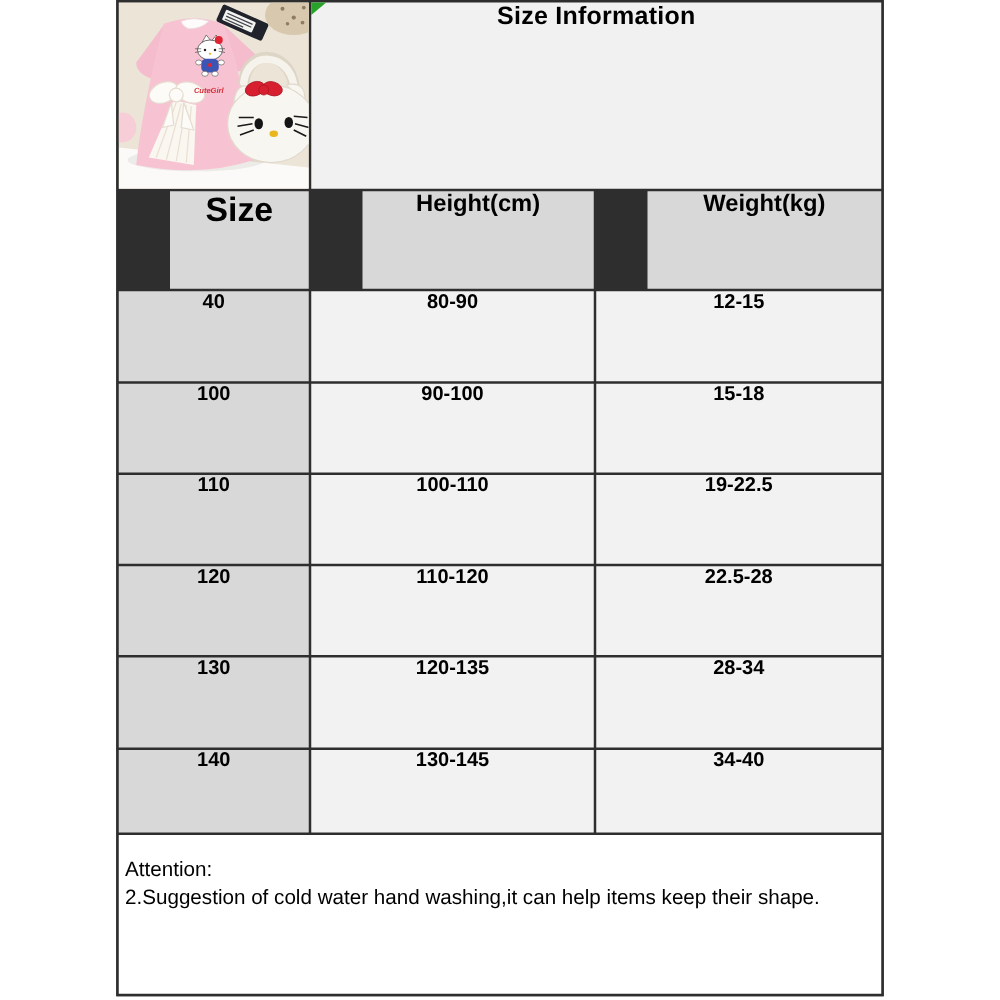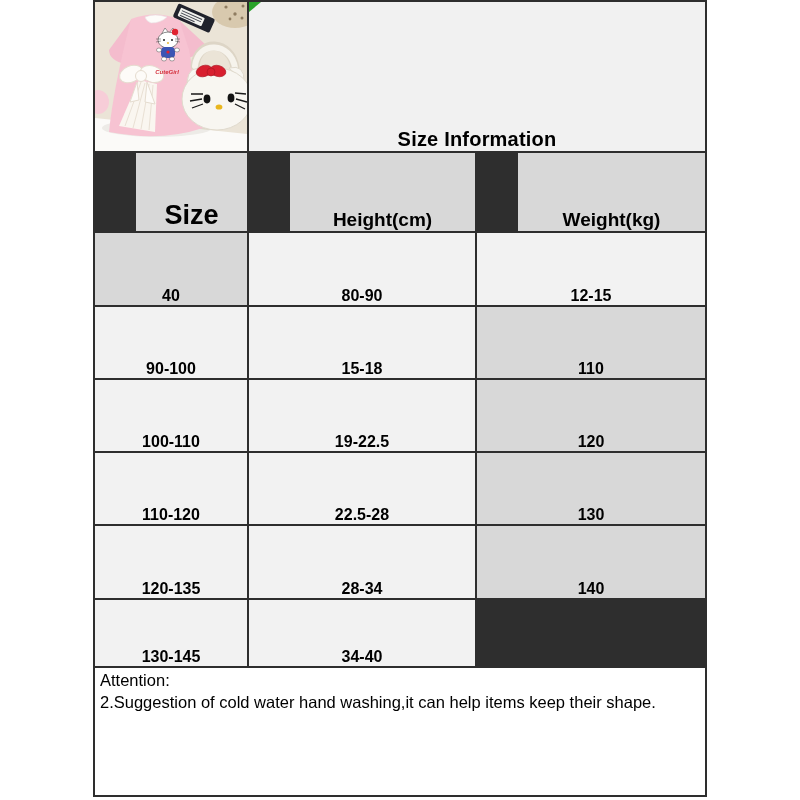--- a/index.html
+++ b/index.html
@@ -10,21 +10,21 @@
   .size-card {
     position:absolute; left:93px; top:0;
     width:614px;
     display:grid;
     grid-template-columns:152px 226px 1fr;
     grid-template-rows:149px 78px 72px 71px 71px 71px 72px 66px 127px;
     gap:2px;
     background:var(--border-color,#2e2e2e);
     border:2px solid var(--border-color,#2e2e2e);
   }
-  .cell { display:flex; align-items:flex-end; justify-content:center; text-align:center; }
+  .cell { display:flex; align-items:flex-start; justify-content:center; text-align:center; }
 
   .photo-cell { background:#ebe4d7; overflow:hidden; position:relative; }
   .photo-cell svg { display:block; width:100%; height:100%; }
 
   .banner-cell { grid-column:2 / 4; background:var(--banner-bg,#f1f1f1); position:relative; }
   .banner-title { font-size:20px; font-weight:bold; letter-spacing:0.2px; }
   .corner-marker {
     position:absolute; left:0; top:0; width:0; height:0;
     border-top:10px solid var(--marker-green,#28a228);
     border-right:12px solid transparent;
@@ -32,21 +32,21 @@
 
   .head-cell { background:var(--header-bg,#d8d8d8); font-weight:bold;margin-left:41px; }
   .head-size { font-size:27px; }
   .head-col  { font-size:19px; }
 
   .rowhead-cell { background:var(--header-bg,#d8d8d8); font-weight:bold; font-size:16px; }
   .data-cell   { background:var(--cell-bg,#f2f2f2); font-weight:bold; font-size:16px; }
 
   .attention-cell {
     grid-column:1 / 4; background:var(--attention-bg,#ffffff);
-    display:block; text-align:left; padding:2px 5px 0 5px;
+    display:block; text-align:left; padding:18px 5px 0 5px;
     font-size:16.5px; line-height:1.32; font-weight:normal;
   }
 </style>
 </head>
 <body>
 
 <div class="stage">
   <div class="size-card">
 
     <div class="cell photo-cell">
@@ -138,20 +138,21 @@
     </div>
 
     <div class="cell head-cell head-size">Size</div>
     <div class="cell head-cell head-col">Height(cm)</div>
     <div class="cell head-cell head-col">Weight(kg)</div>
 
     <div class="cell rowhead-cell">40</div>
     <div class="cell data-cell">80-90</div>
     <div class="cell data-cell">12-15</div>
 
+    <div class="cell rowhead-cell">100</div>
     <div class="cell data-cell">90-100</div>
     <div class="cell data-cell">15-18</div>
 
     <div class="cell rowhead-cell">110</div>
     <div class="cell data-cell">100-110</div>
     <div class="cell data-cell">19-22.5</div>
 
     <div class="cell rowhead-cell">120</div>
     <div class="cell data-cell">110-120</div>
     <div class="cell data-cell">22.5-28</div>

